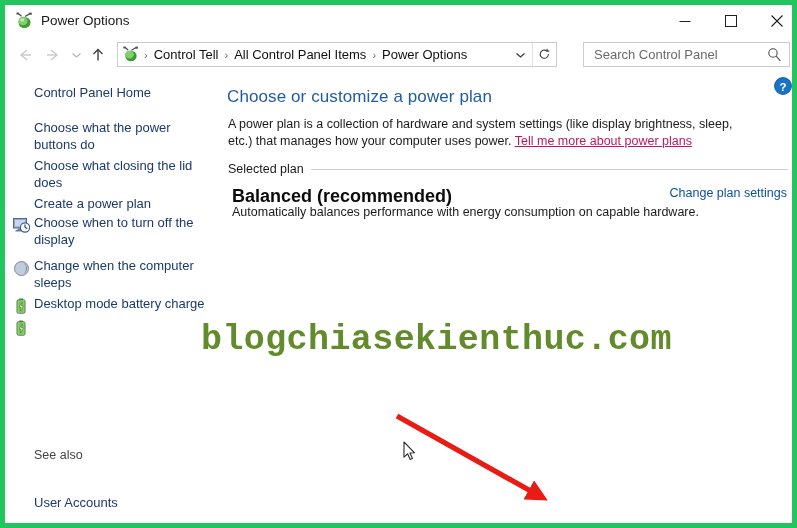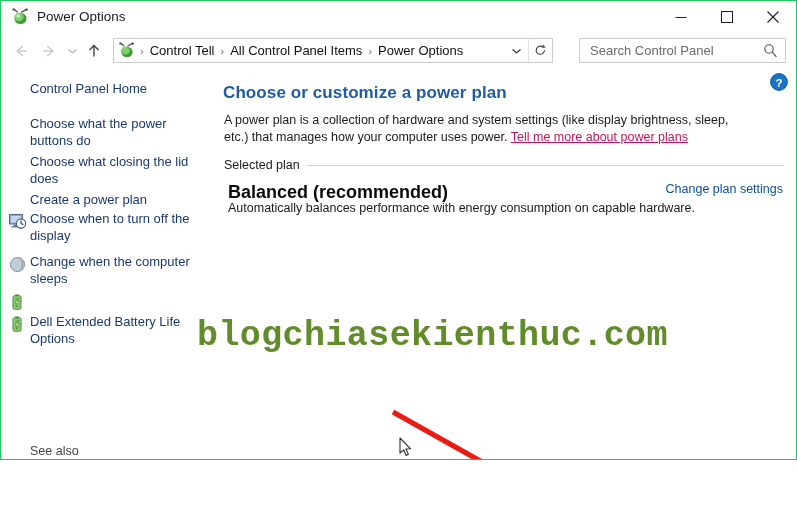--- a/index.html
+++ b/index.html
@@ -4,23 +4,23 @@
 <style>
   * { box-sizing: border-box; }
   html, body {
     margin: 0; padding: 0;
     width: 797px; height: 528px;
     overflow: hidden;
     font-family: "Liberation Sans", sans-serif;
   }
   #window {
     position: relative;
-    width: 797px; height: 460px;
-    background: #ffffff;
-    border: 1px solid #22c55e;
+    width: 797px; height: 528px;
+    background: #ffffff;
+    border: 5px solid #22c55e;
     overflow: hidden;
   }
 
   
   #titlebar {
     position: absolute; left: 0; top: 0;
     width: 795px; height: 31px;
     background: #ffffff;
     display: flex; align-items: center;
   }
@@ -135,21 +135,21 @@
   }
 
   
   #main {
     position: absolute; left: 213px; top: 0;
     width: 582px; height: 457px;
   }
   #page-heading {
     position: absolute; left: 9px; top: 13px;
     font-size: 17px; color: #1f5da0;
-    font-weight: bold;
+    font-weight: normal;
     letter-spacing: 0.1px;
   }
   #page-desc {
     position: absolute; left: 10px; top: 42px;
     width: 520px;
     font-size: 12.5px; color: #1a1a1a;
     line-height: 17px;
   }
   #desc-link { color: #be185d; text-decoration: underline; cursor: pointer; }
 
@@ -358,32 +358,32 @@
       </div>
 
       <span class="side-icon" style="left:8px; top:224px;">
         <svg width="17" height="17" viewBox="0 0 17 17">
           <rect x="4" y="1.8" width="8" height="13.4" rx="1.4" fill="#9fd98f" stroke="#4b7f3c" stroke-width="1"></rect>
           <rect x="6.2" y="0.5" width="3.6" height="1.6" fill="#4b7f3c"></rect>
           <rect x="5.4" y="3.2" width="5.2" height="10.6" fill="#6bc14f" opacity="0.85"></rect>
           <path d="M9.2 4.2 L6.2 9.1 L8.2 9.1 L7.3 13 L10.6 7.9 L8.4 7.9 Z" fill="#f7f7c8" stroke="#3e6b31" stroke-width="0.5"></path>
         </svg>
       </span>
+      <div class="side-link" style="left:29px; top:222px; width:175px;">
+        <span>Desktop mode battery charge</span>
+      </div>
 
       <span class="side-icon" style="left:8px; top:246px;">
         <svg width="17" height="17" viewBox="0 0 17 17">
           <rect x="4" y="1.8" width="8" height="13.4" rx="1.4" fill="#9fd98f" stroke="#4b7f3c" stroke-width="1"></rect>
           <rect x="6.2" y="0.5" width="3.6" height="1.6" fill="#4b7f3c"></rect>
           <rect x="5.4" y="3.2" width="5.2" height="10.6" fill="#6bc14f" opacity="0.85"></rect>
           <path d="M9.2 4.2 L6.2 9.1 L8.2 9.1 L7.3 13 L10.6 7.9 L8.4 7.9 Z" fill="#f7f7c8" stroke="#3e6b31" stroke-width="0.5"></path>
         </svg>
       </span>
-      <div class="side-link" style="left:29px; top:244px; width:168px;">
-        <span>Dell Extended Battery Life Options</span>
-      </div>
 
       <div id="seealso-label">See also</div>
 
       <div class="side-link" style="left:29px; top:421px;">
         <span>User Accounts</span>
       </div>
     </div>
 
     <div id="main">
 

